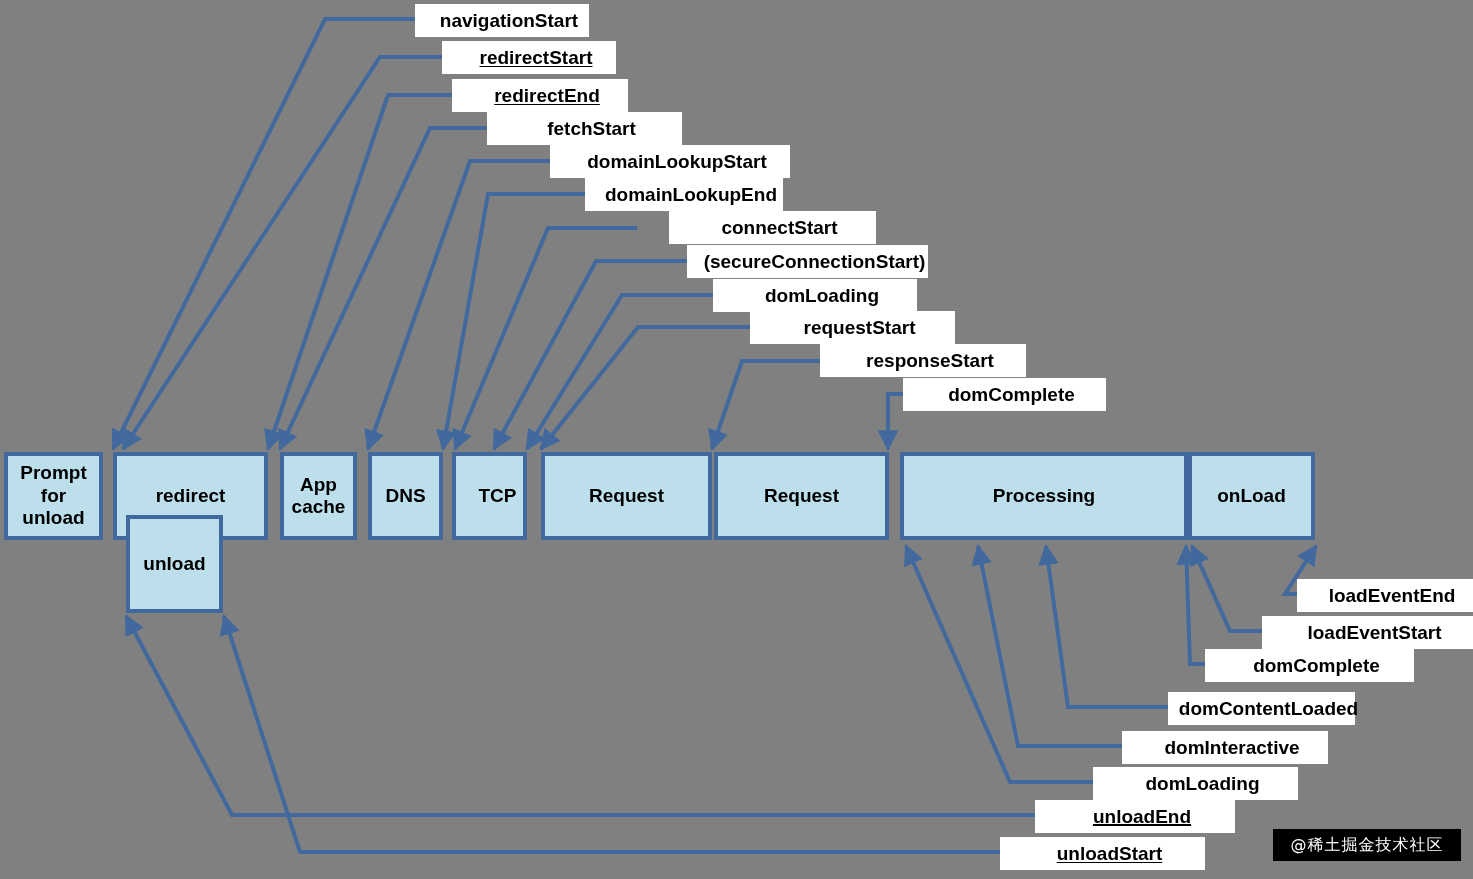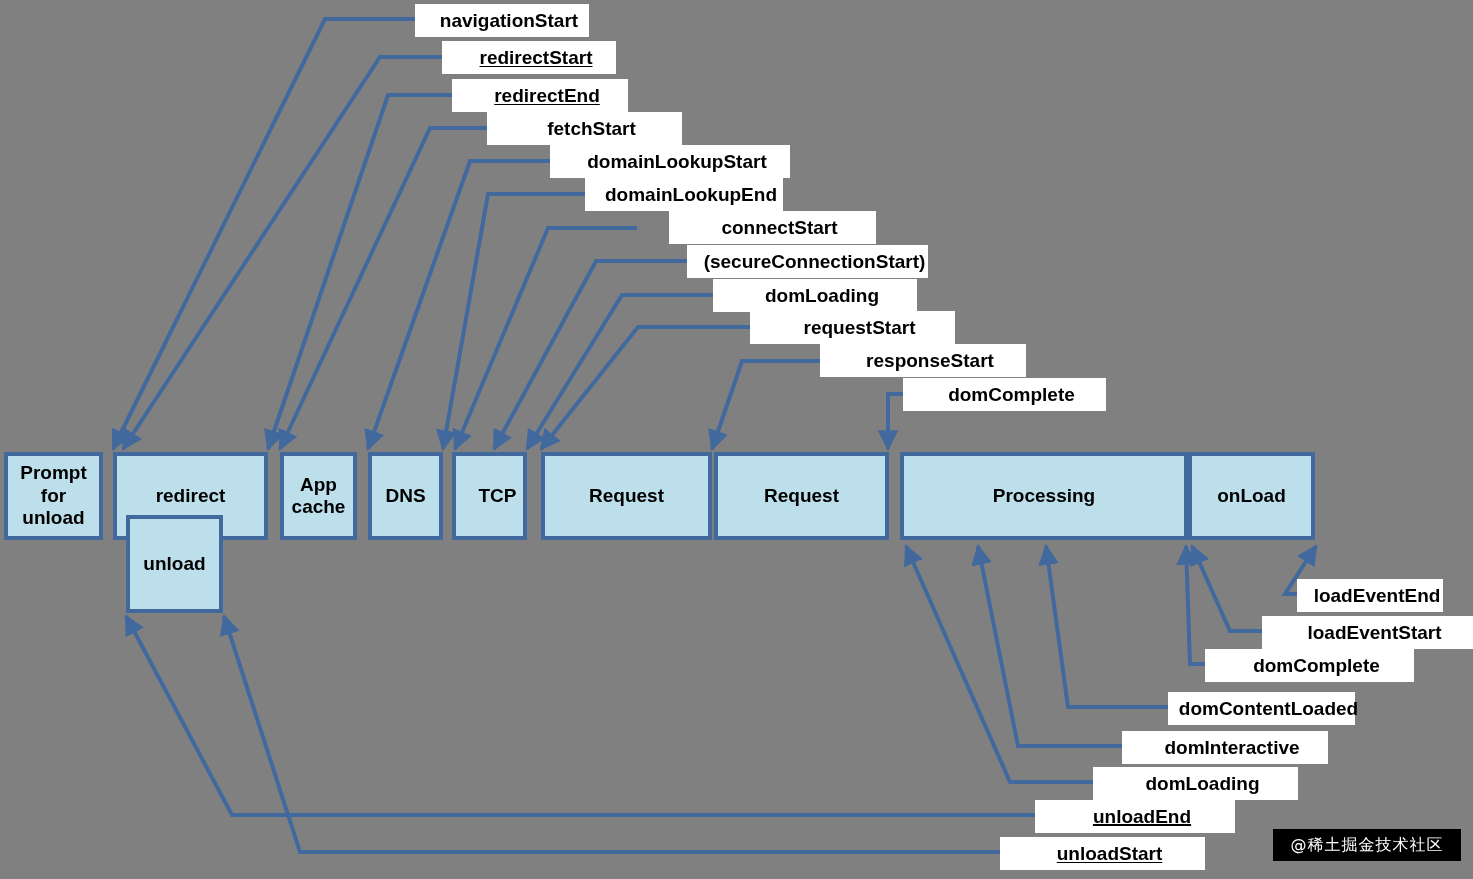--- a/index.html
+++ b/index.html
@@ -159,21 +159,21 @@
       </div>
       <div class="label" style="left: 750px; top: 311px; width: 205px; height: 33px;">
         <span>requestStart</span>
       </div>
       <div class="label" style="left: 820px; top: 344px; width: 206px; height: 33px;">
         <span>responseStart</span>
       </div>
       <div class="label" style="left: 903px; top: 378px; width: 203px; height: 33px;">
         <span>domComplete</span>
       </div>
-      <div class="label" style="left: 1297px; top: 579px; width: 146px; height: 33px;">
+      <div class="label" style="left: 1297px; top: 579px; width: 176px; height: 33px;">
         <span>loadEventEnd</span>
       </div>
       <div class="label" style="left: 1262px; top: 616px; width: 211px; height: 33px;">
         <span>loadEventStart</span>
       </div>
       <div class="label" style="left: 1205px; top: 649px; width: 209px; height: 33px;">
         <span>domComplete</span>
       </div>
       <div class="label" style="left: 1168px; top: 692px; width: 187px; height: 33px;">
         <span>domContentLoaded</span>

